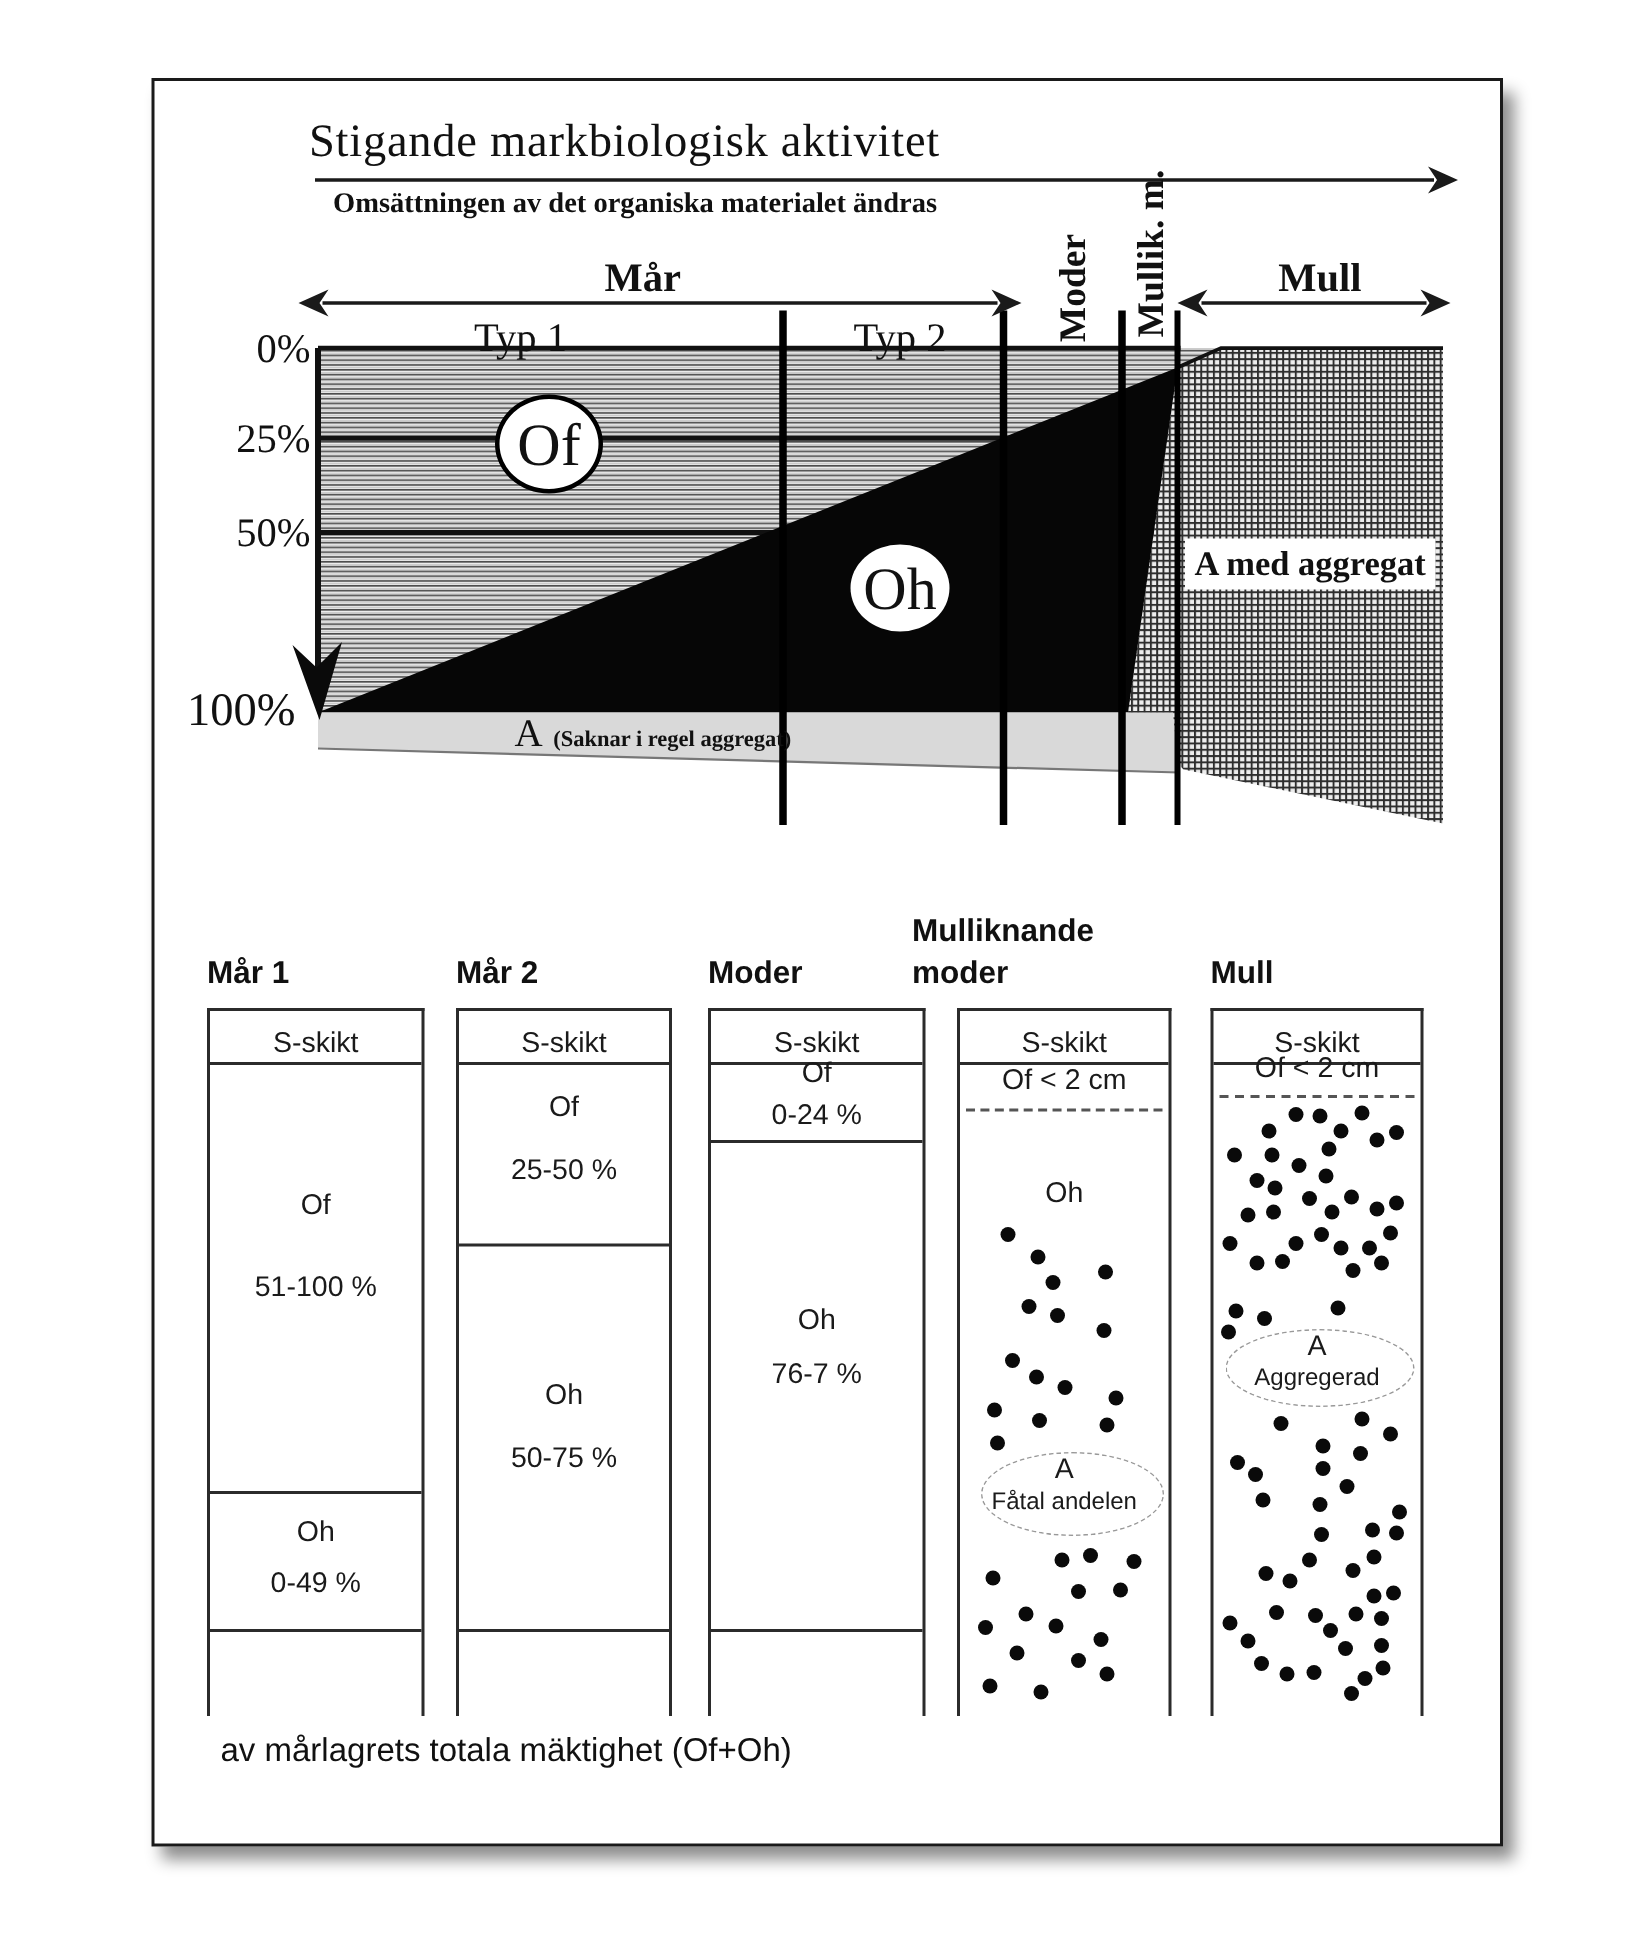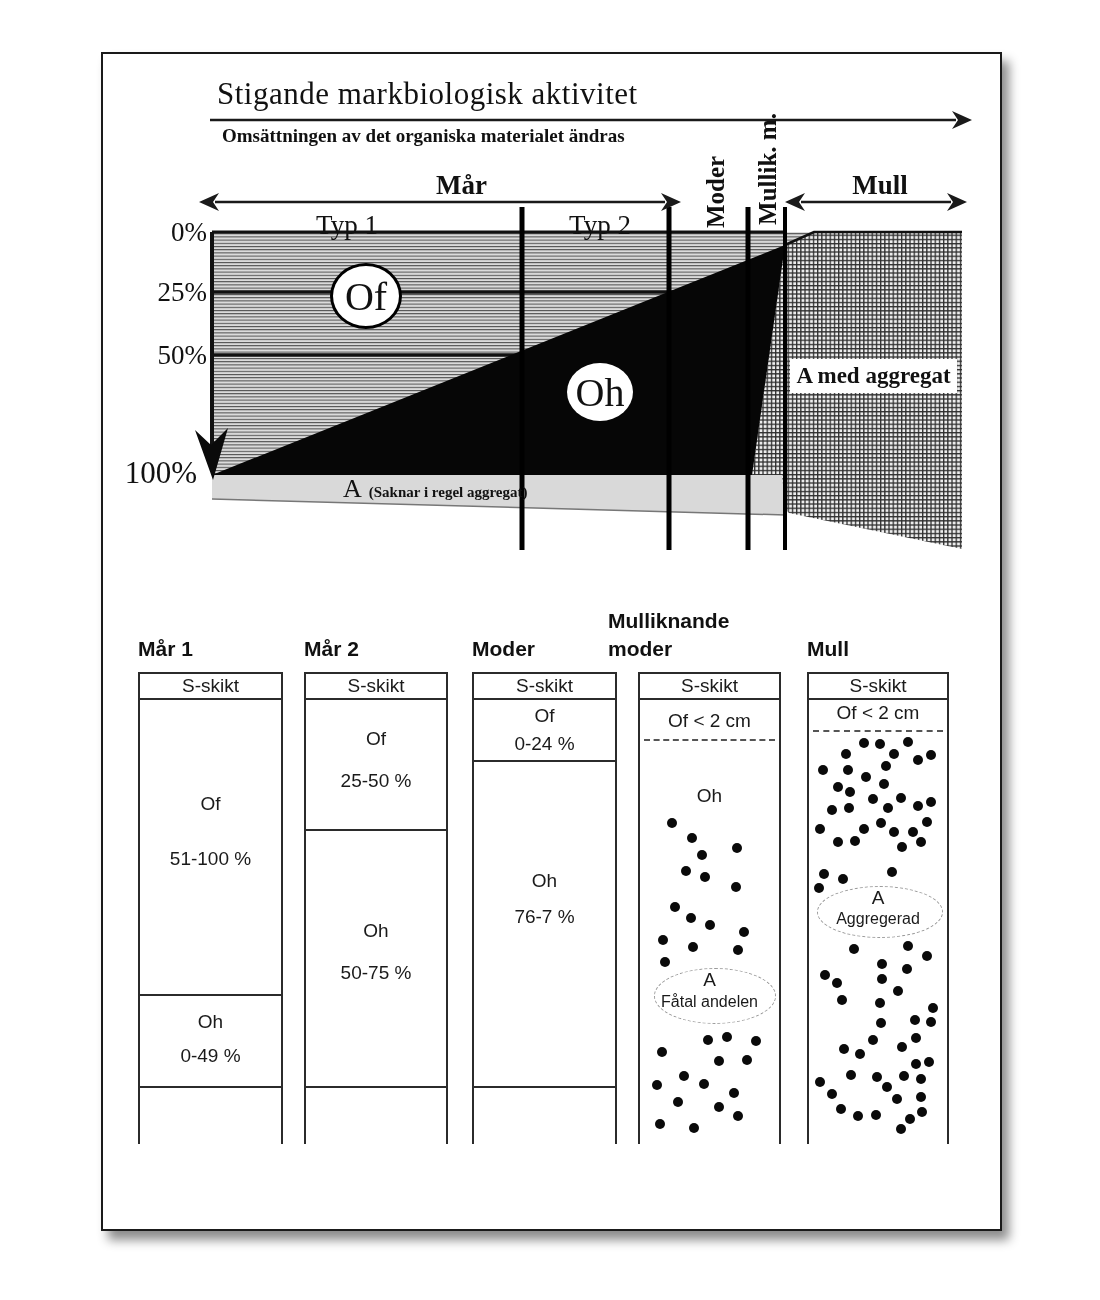--- a/index.html
+++ b/index.html
@@ -2,23 +2,23 @@
 <html><head>
 <meta charset="utf-8">
 <style>
   html,body{margin:0;padding:0;background:#fff;}
   .page{position:relative;width:1100px;height:1300px;background:#ffffff;overflow:hidden;
         font-family:"Liberation Serif",serif;color:#111;}
   .frame{position:absolute;left:101px;top:52px;width:897px;height:1175px;background:#fff;
          border:2px solid #1a1a1a;box-shadow:7px 9px 10px rgba(0,0,0,0.45);}
   .abs{position:absolute;}
   
-  .title{left:114px;top:22px;font-size:31px;letter-spacing:0.5px;white-space:nowrap;}
+  .title{left:103px;top:22px;font-size:31px;letter-spacing:0.5px;white-space:nowrap;}
   .subtitle{left:119px;top:71px;font-size:19px;font-weight:bold;white-space:nowrap;}
-  .mar-label{left:300px;top:116px;width:84px;text-align:right;font-size:27px;font-weight:bold;}
+  .mar-label{left:300px;top:116px;width:84px;text-align:left;font-size:27px;font-weight:bold;}
   .mull-label{left:735px;top:116px;width:84px;text-align:center;font-size:27px;font-weight:bold;}
   .typ1{left:184px;top:156px;width:120px;text-align:center;font-size:27px;}
   .typ2{left:437px;top:156px;width:120px;text-align:center;font-size:27px;}
   .vlabel{width:130px;height:30px;text-align:center;font-size:25px;font-weight:bold;
           transform:rotate(-90deg);white-space:nowrap;line-height:30px;}
   .moder-v{left:548px;top:123px;}
   .mullik-v{left:600px;top:100px;}
   .ytick{width:80px;text-align:right;font-size:27px;}
   .yt0{left:24px;top:163px;}
   .yt25{left:24px;top:223px;}
@@ -43,21 +43,21 @@
   .ct3{left:369px;top:581px;width:141px;}
   .ct4{left:505px;top:553px;width:200px;}
   .ct5{left:704px;top:581px;width:138px;}
   .colbox{border:2px solid #2b2b2b;border-bottom:none;background:#fff;top:618px;height:470px;
           font-size:19px;color:#1a1a1a;}
   .cb1{left:35px;width:141px;}
   .cb2{left:201px;width:140px;}
   .cb3{left:369px;width:141px;}
   .cb4{left:535px;width:139px;}
   .cb5{left:704px;width:138px;}
-  .s-skikt{left:0;right:0;top:0;height:24px;border-bottom:2px solid #2b2b2b;text-align:center;
+  .s-skikt{left:0;right:0;top:10px;height:24px;border-bottom:2px solid #2b2b2b;text-align:center;
            line-height:24px;}
   .cell{left:0;right:0;text-align:center;line-height:22px;}
   .divline{left:0;right:0;height:0;border-top:2px solid #2b2b2b;}
   .dashline{left:4px;right:4px;height:0;border-top:2px dashed #555;}
   .dot{position:absolute;width:10px;height:10px;border-radius:50%;background:#0a0a0a;}
   .ellipse{border:1.5px dashed #999;border-radius:50%;background:#fff;}
   .ell-text{left:0;right:0;text-align:center;line-height:20px;}
   .ell-a{font-size:19px;}
   .ell-note{font-size:16px;}
   .caption{left:44px;top:1098px;font-size:22px;line-height:30px;}
@@ -294,16 +294,17 @@
           <div class="dot" style="left: 66.2187px; top: 324.231px;"></div>
           <div class="dot" style="left: 5.6366px; top: 149.61px;"></div>
           <div class="dot" style="left: 73.3756px; top: 407.564px;"></div>
         </div>
       <div class="abs ellipse" style="left:8px;top:212px;width:124px;height:50px"></div>
       <div class="abs ell-text ell-a" style="top:214px">A</div>
       <div class="abs ell-text ell-note" style="top:235px">Aggregerad</div>
     </div>
 
     <div class="abs sans caption">
+      <div>av mårlagrets totala mäktighet (Of+Oh)</div>
     </div>
 
   </div>
 </div>
 
 </body></html>

